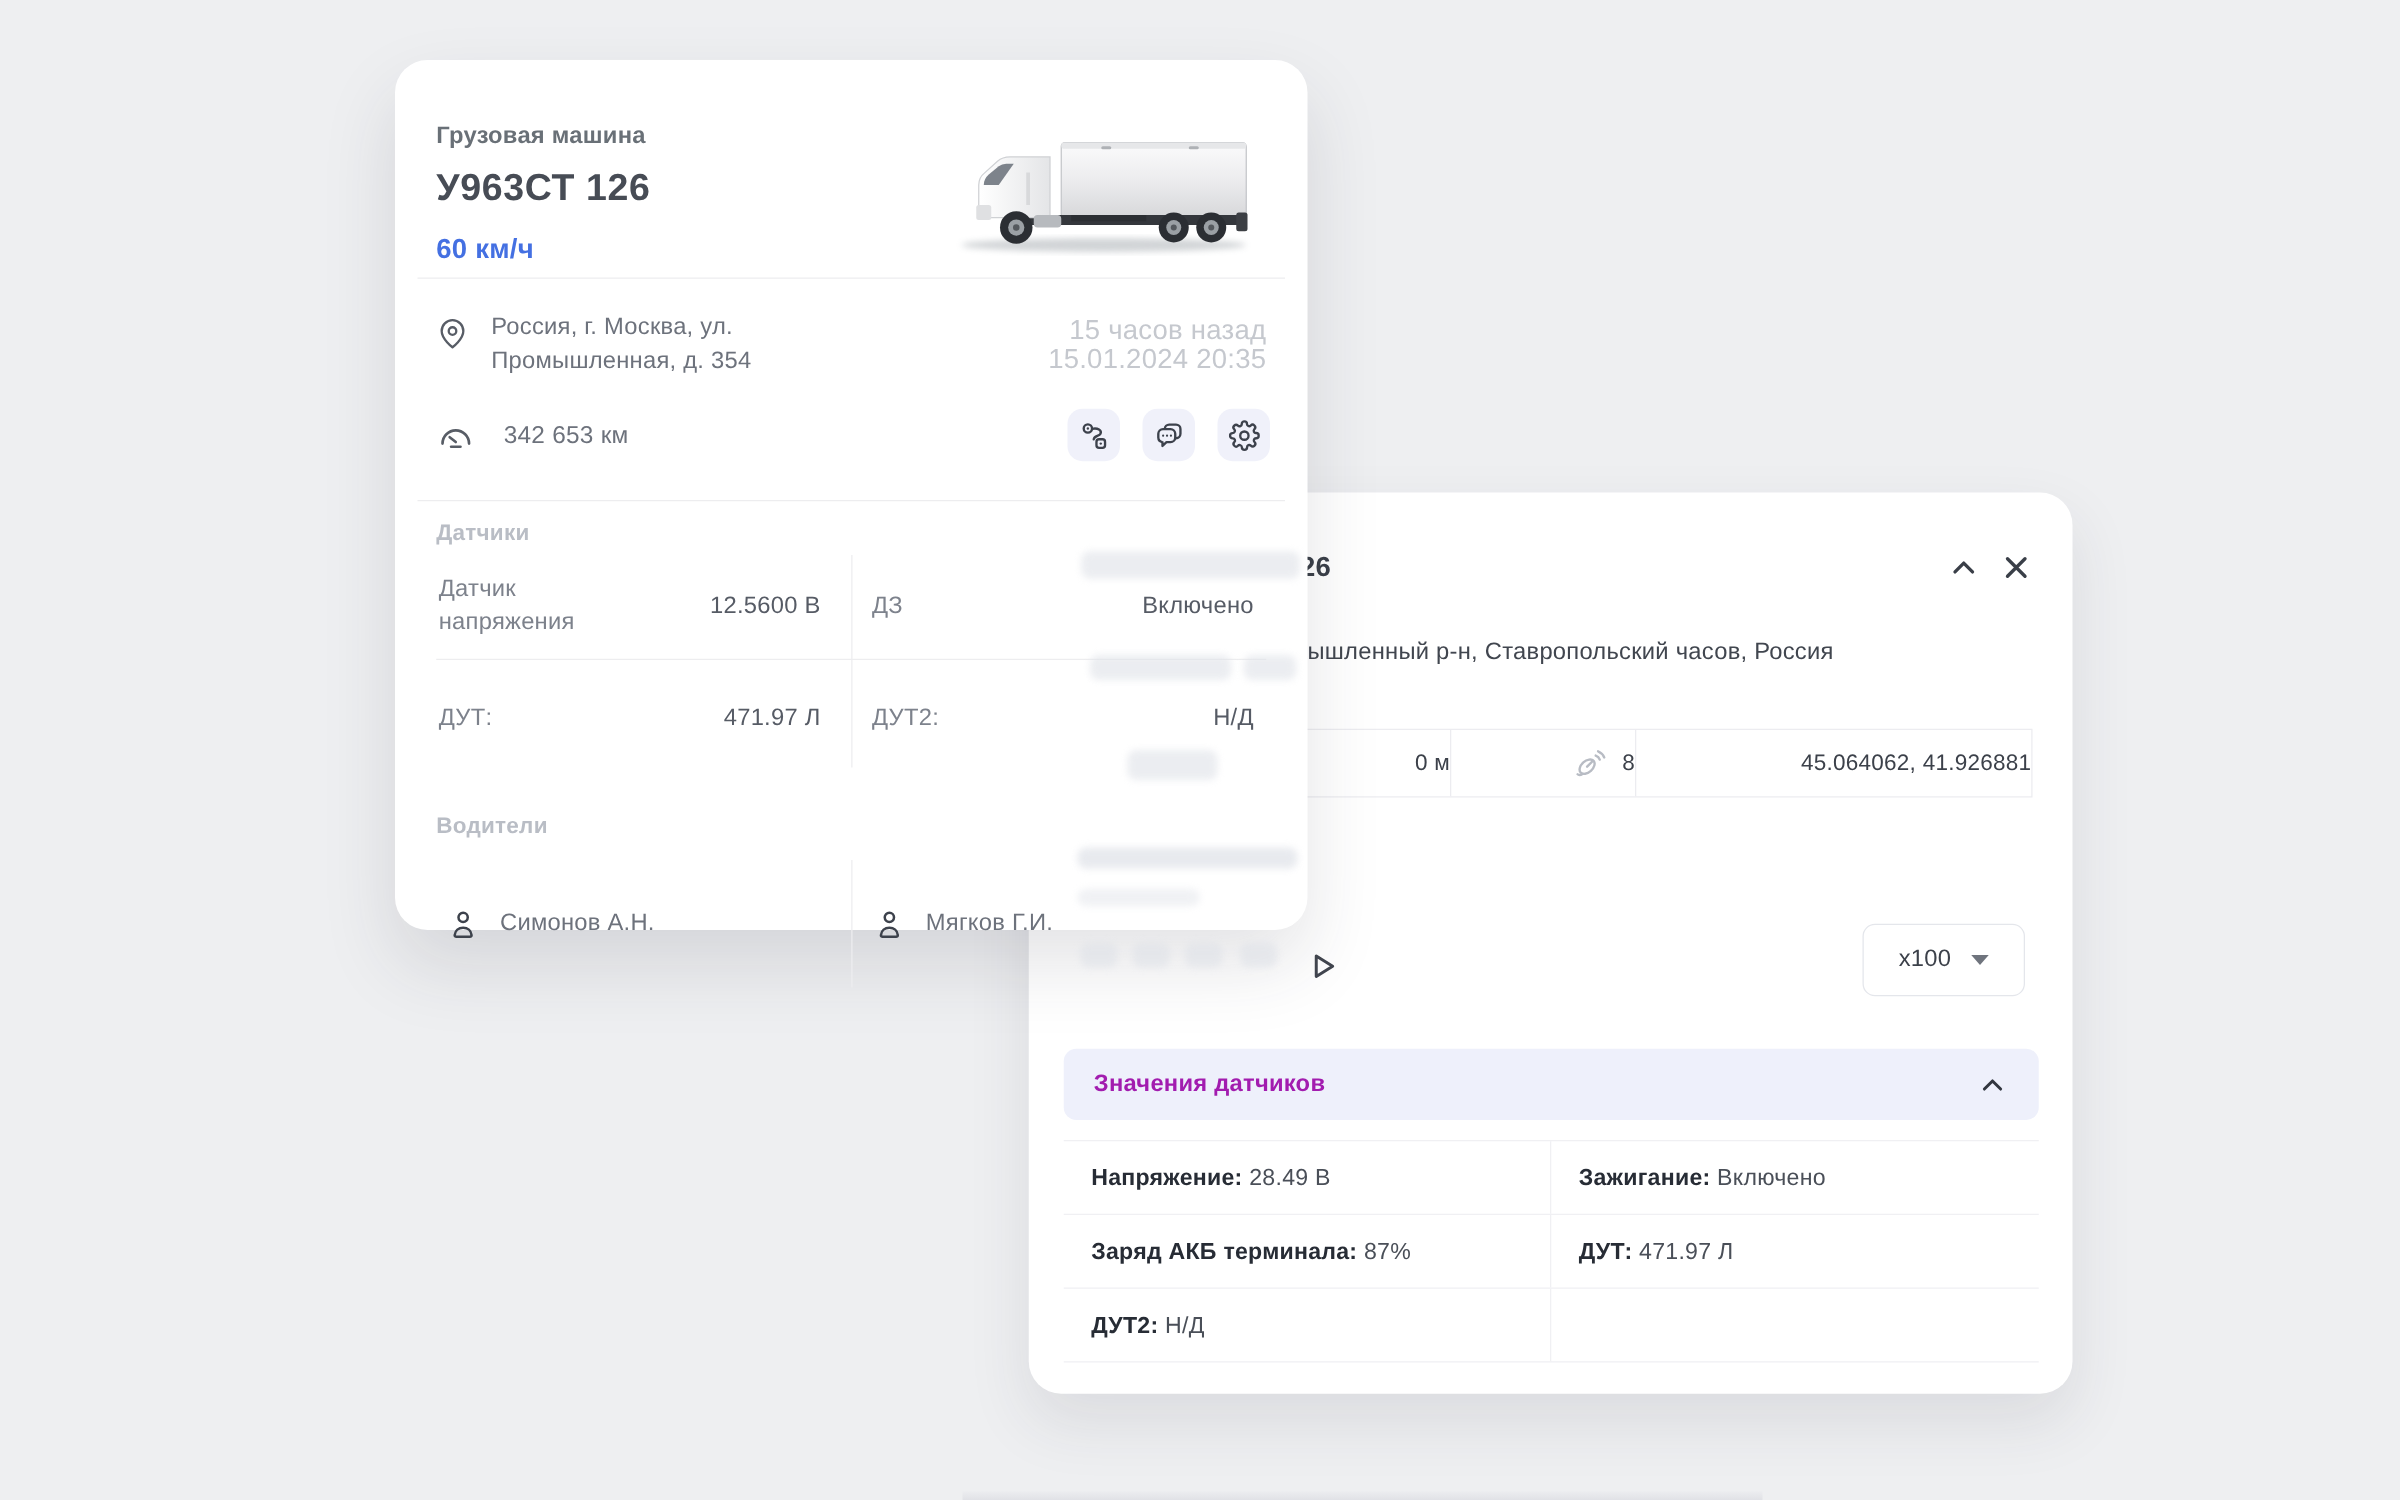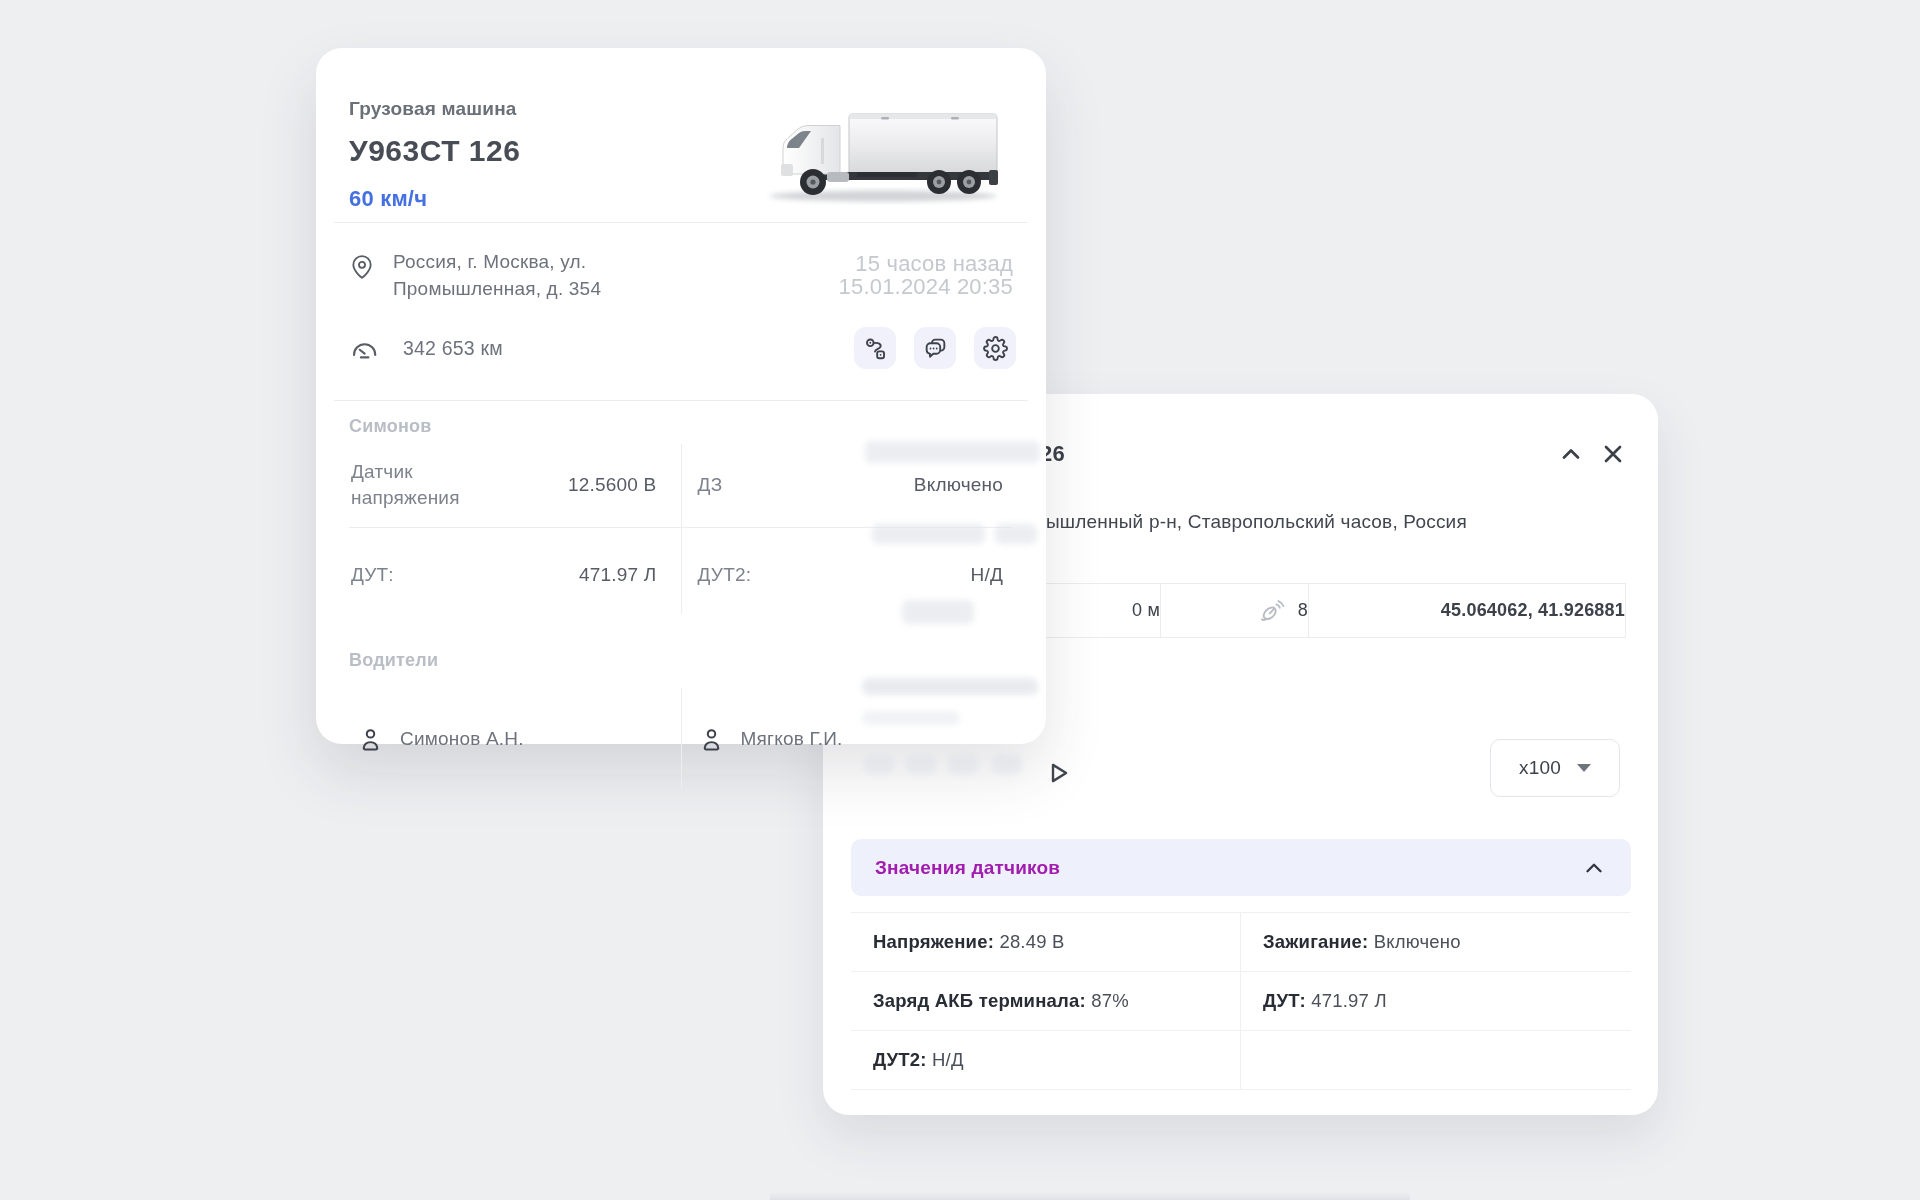--- a/index.html
+++ b/index.html
@@ -40,21 +40,21 @@
   .card-right{left:823px;top:394px;width:835px;height:721px;z-index:2;
               box-shadow:0 22px 50px rgba(45,50,65,.10);}
   .rc-title{position:absolute;left:217px;top:47px;font-size:22px;font-weight:600;color:#3a3f48;}
   .rc-ctl{position:absolute;top:44px;width:32px;height:32px;display:flex;align-items:center;justify-content:center;
           color:#3a3f48;cursor:pointer;background:none;border:none;padding:0;}
   .rc-addr{position:absolute;left:223px;top:117px;font-size:19px;color:#41464f;}
   .stats-bar{position:absolute;left:28px;top:189px;width:775px;height:55px;border:1px solid #ececf0;
              display:flex;box-sizing:border-box;}
   .stat-cell{display:flex;align-items:center;justify-content:flex-end;gap:12px;height:100%;
              border-right:1px solid #ececf0;font-size:18px;color:#3c414a;box-sizing:border-box;}
-  .stat-cell:last-child{border-right:none;font-weight:bold;}
+  .stat-cell:last-child{border-right:none;}
   .play-btn{position:absolute;left:220px;top:362px;width:34px;height:34px;background:none;border:none;
             padding:0;cursor:pointer;color:#42464f;}
   .select{position:absolute;left:667px;top:345px;width:128px;height:56px;border:1px solid #e4e6eb;
           border-radius:10px;background:#fff;display:flex;align-items:center;justify-content:center;gap:16px;
           font-size:19px;color:#3c414a;cursor:pointer;}
   .caret{width:0;height:0;border-left:7px solid transparent;border-right:7px solid transparent;
          border-top:8px solid #6f747d;}
   .sv-header{position:absolute;left:28px;top:445px;width:780px;height:57px;background:#eef0fb;border-radius:10px;
              display:flex;align-items:center;box-sizing:border-box;padding:0 24px;cursor:pointer;}
   .sv-header .svh-text{font-size:19px;font-weight:600;color:#a21caf;}
@@ -241,21 +241,21 @@
           <svg width="25" height="25" viewBox="0 0 24 24" fill="none" stroke="currentColor" stroke-width="1.8" stroke-linecap="round" stroke-linejoin="round">
             <circle cx="12" cy="12" r="3.2"></circle>
             <path d="M19.4 15a1.65 1.65 0 0 0 .33 1.82l.06.06a2 2 0 0 1-2.83 2.83l-.06-.06a1.65 1.65 0 0 0-1.82-.33 1.65 1.65 0 0 0-1 1.51V21a2 2 0 0 1-4 0v-.09A1.65 1.65 0 0 0 9 19.4a1.65 1.65 0 0 0-1.82.33l-.06.06a2 2 0 0 1-2.83-2.83l.06-.06a1.65 1.65 0 0 0 .33-1.82 1.65 1.65 0 0 0-1.51-1H3a2 2 0 0 1 0-4h.09A1.65 1.65 0 0 0 4.6 9a1.65 1.65 0 0 0-.33-1.82l-.06-.06a2 2 0 0 1 2.83-2.83l.06.06a1.65 1.65 0 0 0 1.82.33H9a1.65 1.65 0 0 0 1-1.51V3a2 2 0 0 1 4 0v.09a1.65 1.65 0 0 0 1 1.51 1.65 1.65 0 0 0 1.82-.33l.06-.06a2 2 0 0 1 2.83 2.83l-.06.06a1.65 1.65 0 0 0-.33 1.82V9a1.65 1.65 0 0 0 1.51 1H21a2 2 0 0 1 0 4h-.09a1.65 1.65 0 0 0-1.51 1z"></path>
           </svg>
         </button>
       </div>
     </div>
 
     <div class="hline" style="top:352px;"></div>
 
-    <div class="sec-label" style="top:368px;">Симонов</div>
+    <div class="sec-label" style="top:368px;">Датчики</div>
 
     <div class="sgrid">
       <div class="vdiv"></div>
         <div class="hdiv"></div>
       <div class="scell" style="left:2px;top:10px;">
         <span class="slabel">Датчик напряжения</span>
         <span class="svalue">12.5600 В</span>
       </div>
       <div class="scell" style="left:52.5%;top:10px;">
         <span class="slabel">ДЗ</span>

